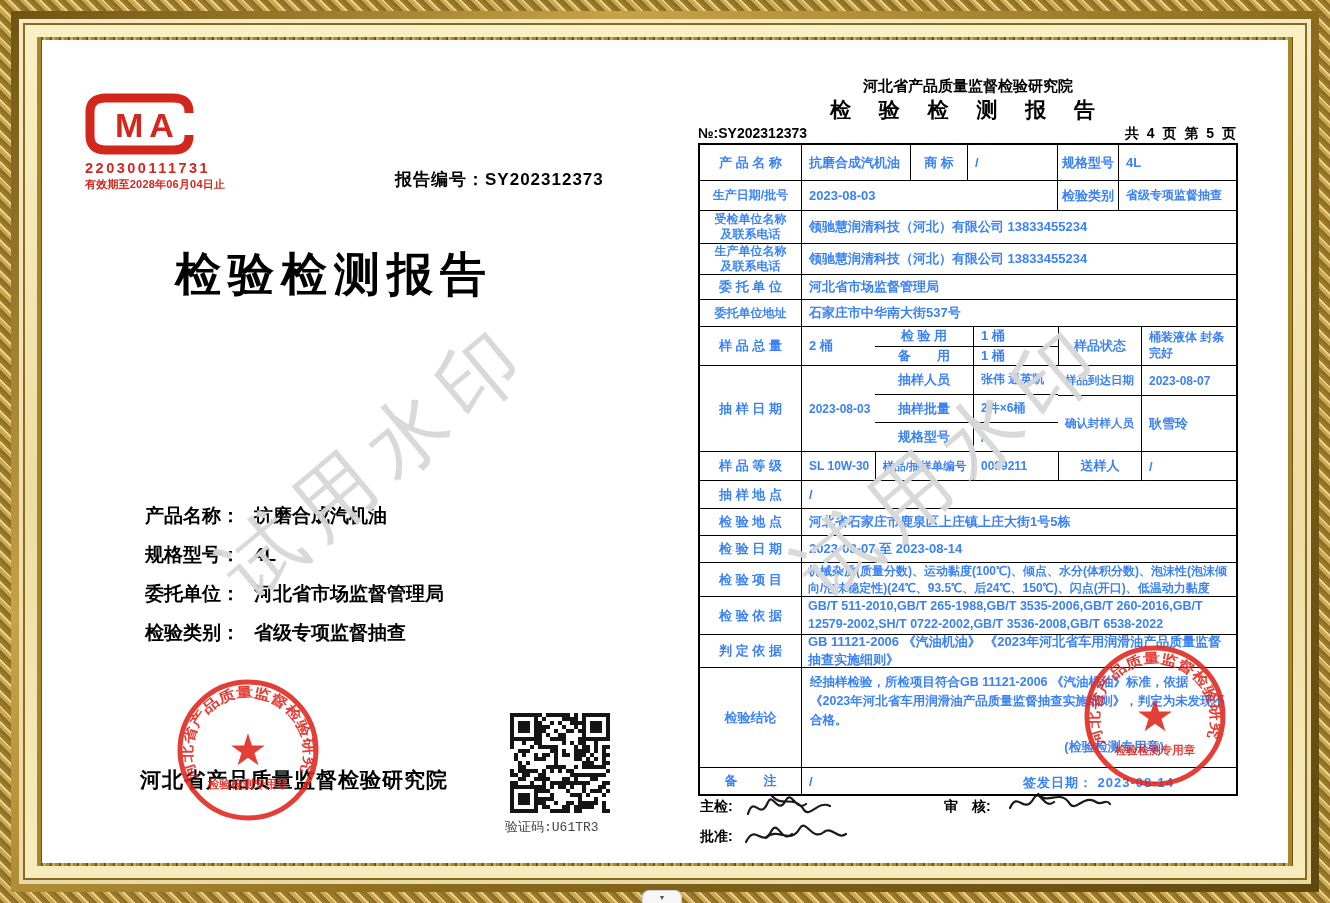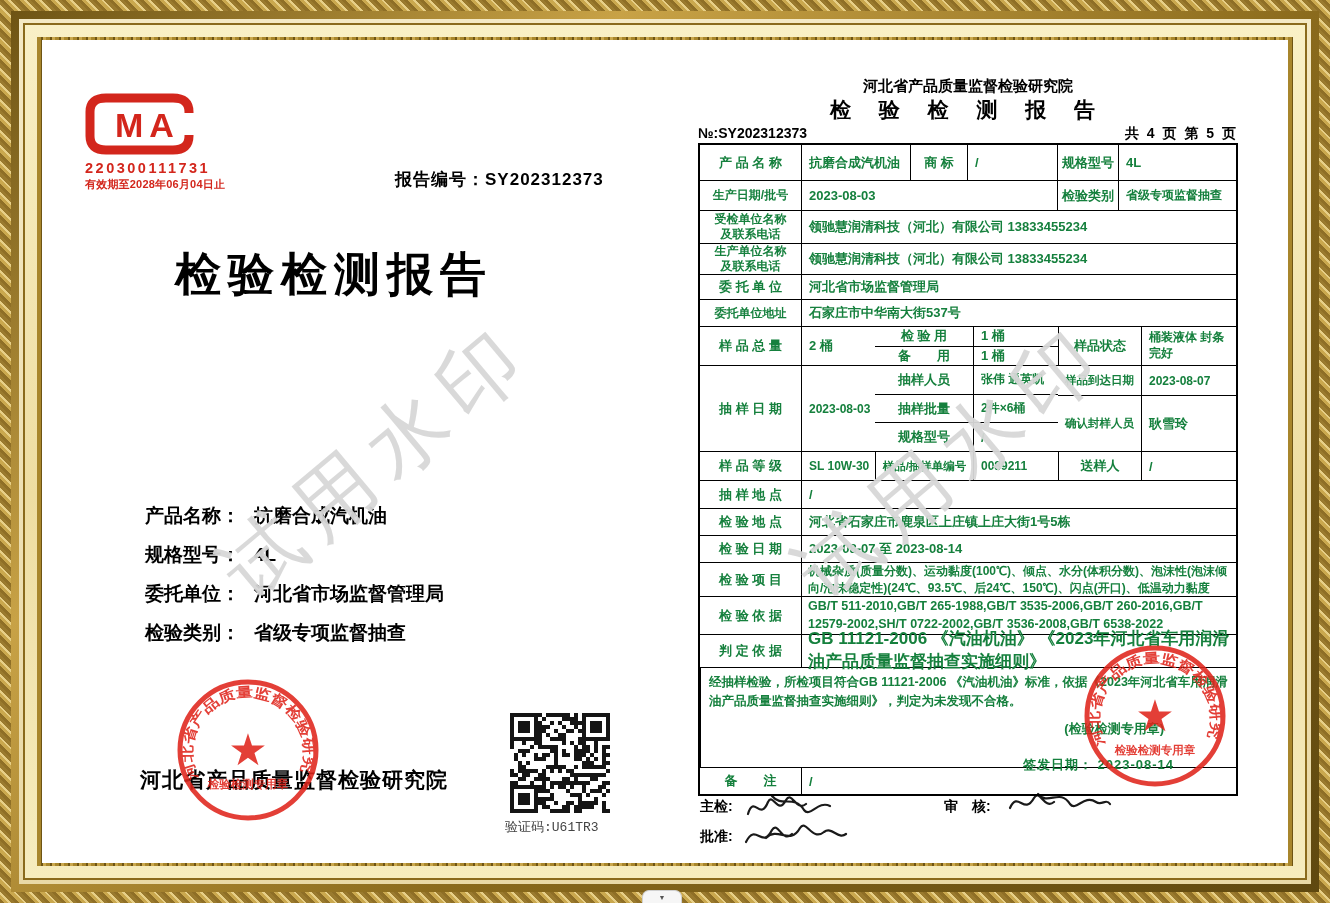--- a/index.html
+++ b/index.html
@@ -29,21 +29,21 @@
   .cma .valid{font-size:11px;font-weight:800;margin-top:1px;letter-spacing:0.2px;}
   
   .r-org{left:656px;top:37px;width:540px;text-align:center;font-size:15px;font-weight:800;}
   .r-title{left:656px;top:56px;width:540px;text-align:center;font-size:21px;font-weight:900;letter-spacing:11px;}
   .r-no{left:656px;top:85px;font-size:14px;font-weight:700;}
   .r-pages{left:656px;top:85px;width:540px;text-align:right;font-size:14px;font-weight:800;letter-spacing:2px;}
   
   .tbl{left:656px;top:103px;width:540px;border:2.2px solid #000;box-sizing:border-box;background:transparent;}
   .row{display:flex;border-top:1.5px solid #000;box-sizing:border-box;}
   .row.first{border-top:none;}
-  .cell{box-sizing:border-box;display:flex;align-items:center;font-weight:700;font-size:13px;color:#15803d;}
+  .cell{box-sizing:border-box;display:flex;align-items:center;font-weight:700;font-size:13px;color:#3b82f6;}
   .cell.lab{justify-content:center;text-align:center;}
   .cell.val{justify-content:flex-start;padding-left:7px;}
   .cell.bl{border-left:1.5px solid #000;}
   .subcol{display:flex;flex-direction:column;box-sizing:border-box;}
   .subrow{display:flex;flex:1;border-top:1.5px solid #000;box-sizing:border-box;}
   .subrow.first{border-top:none;}
   .sm{font-size:12px;}
   .xs{font-size:11.5px;}
   .wrap{white-space:pre-line;line-height:1.25;}
   .ptext{display:block;padding:5px 8px;line-height:1.5;font-size:12.5px;font-weight:700;text-align:left;}
@@ -580,25 +580,26 @@
     <div class="row" style="height:38px">
       <div class="cell lab" style="width:101px">检 验 依 据</div>
       <div class="cell bl" style="flex:1">
           <span class="ptext" style="padding:2px 6px;line-height:1.4;font-size:12.5px">GB/T 511-2010,GB/T 265-1988,GB/T 3535-2006,GB/T 260-2016,GB/T 12579-2002,SH/T 0722-2002,GB/T 3536-2008,GB/T 6538-2022</span>
         </div>
     </div>
 
     <div class="row" style="height:33px">
       <div class="cell lab" style="width:101px">判 定 依 据</div>
       <div class="cell bl" style="flex:1">
-          <span class="ptext" style="padding:1px 6px;line-height:1.35;font-size:17px">GB 11121-2006 《汽油机油》 《2023年河北省车用润滑油产品质量监督抽查实施细则》</span>
+          <span class="ptext" style="padding:1px 6px;line-height:1.35;font-size:13px">GB 11121-2006 《汽油机油》 《2023年河北省车用润滑油产品质量监督抽查实施细则》</span>
         </div>
     </div>
 
     <div class="row" style="height:100px">
+      <div class="cell lab" style="width:101px">检验结论</div>
       <div class="cell bl concl" style="flex:1">
         <span class="ptext">经抽样检验，所检项目符合GB 11121-2006 《汽油机油》标准，依据《2023年河北省车用润滑油产品质量监督抽查实施细则》，判定为未发现不合格。</span>
         <div class="seal-note">(检验检测专用章)</div>
         <div class="issue-date">签发日期： 2023-08-14</div>
       </div>
     </div>
 
     <div class="row" style="height:27px">
       <div class="cell lab" style="width:101px">备　　注</div>
       <div class="cell val bl" style="flex:1">/</div>

